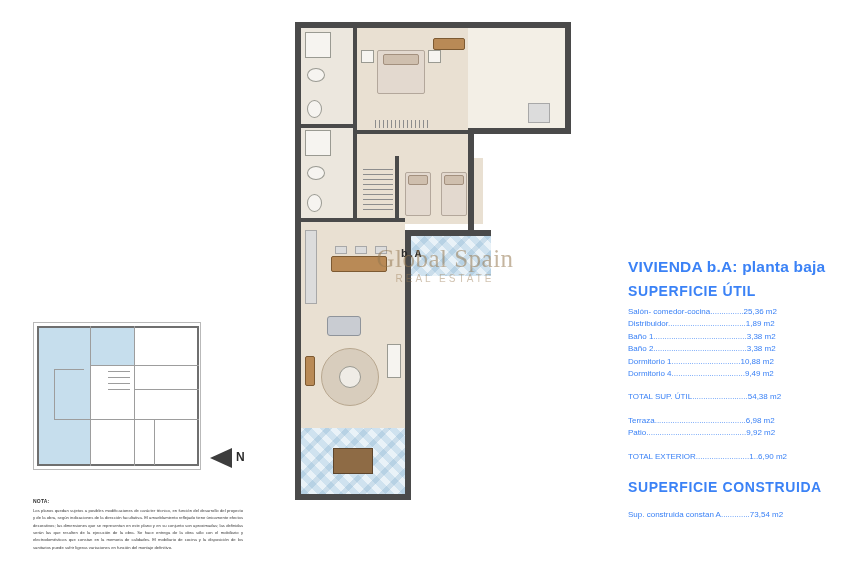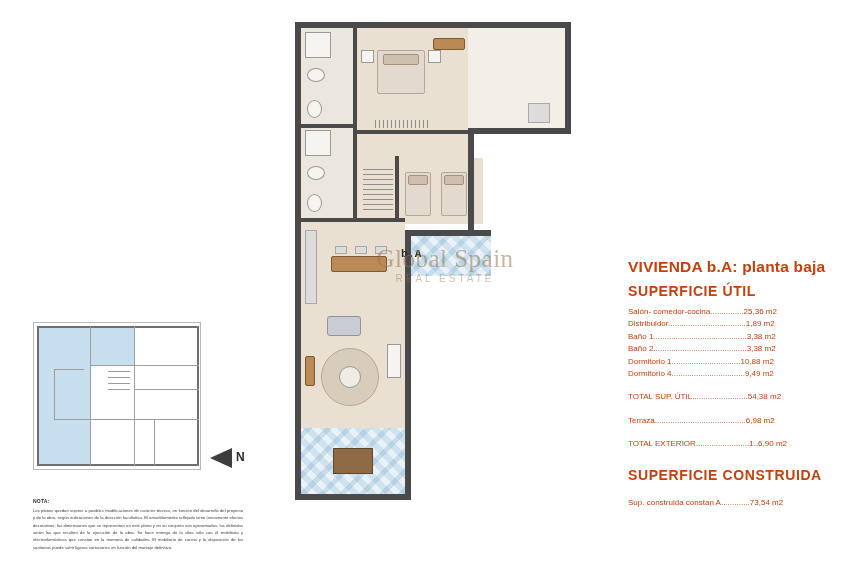--- a/index.html
+++ b/index.html
@@ -192,21 +192,21 @@
     color: #3a3a3a;
     text-align: justify;
   }
 
   
   #panel {
     position: absolute;
     left: 628px;
     top: 258px;
     width: 200px;
-    color: #c2410c;
+    color: #3b82f6;
   }
   #panel .title {
     font-size: 15.5px;
     font-weight: bold;
     letter-spacing: .2px;
     margin-bottom: 7px;
   }
   #panel .section-head {
     font-size: 14px;
     font-weight: bold;
@@ -339,20 +339,21 @@
   <div class="row">Baño 1..........................................3,38 m2</div>
   <div class="row">Baño 2..........................................3,38 m2</div>
   <div class="row">Dormitorio 1...............................10,88 m2</div>
   <div class="row">Dormitorio 4.................................9,49 m2</div>
 
   <div class="gap-m"></div>
   <div class="row">TOTAL SUP. ÚTIL.........................54,38 m2</div>
 
   <div class="gap-m"></div>
   <div class="row">Terraza.........................................6,98 m2</div>
+  <div class="row">Patio.............................................9,92 m2</div>
 
   <div class="gap-m"></div>
   <div class="row">TOTAL EXTERIOR........................1..6,90 m2</div>
 
   <div class="gap-l"></div>
   <div class="section-head">SUPERFICIE CONSTRUIDA</div>
 
   <div class="gap-s"></div>
   <div class="row">Sup. construida constan A.............73,54 m2</div>
 </div>

